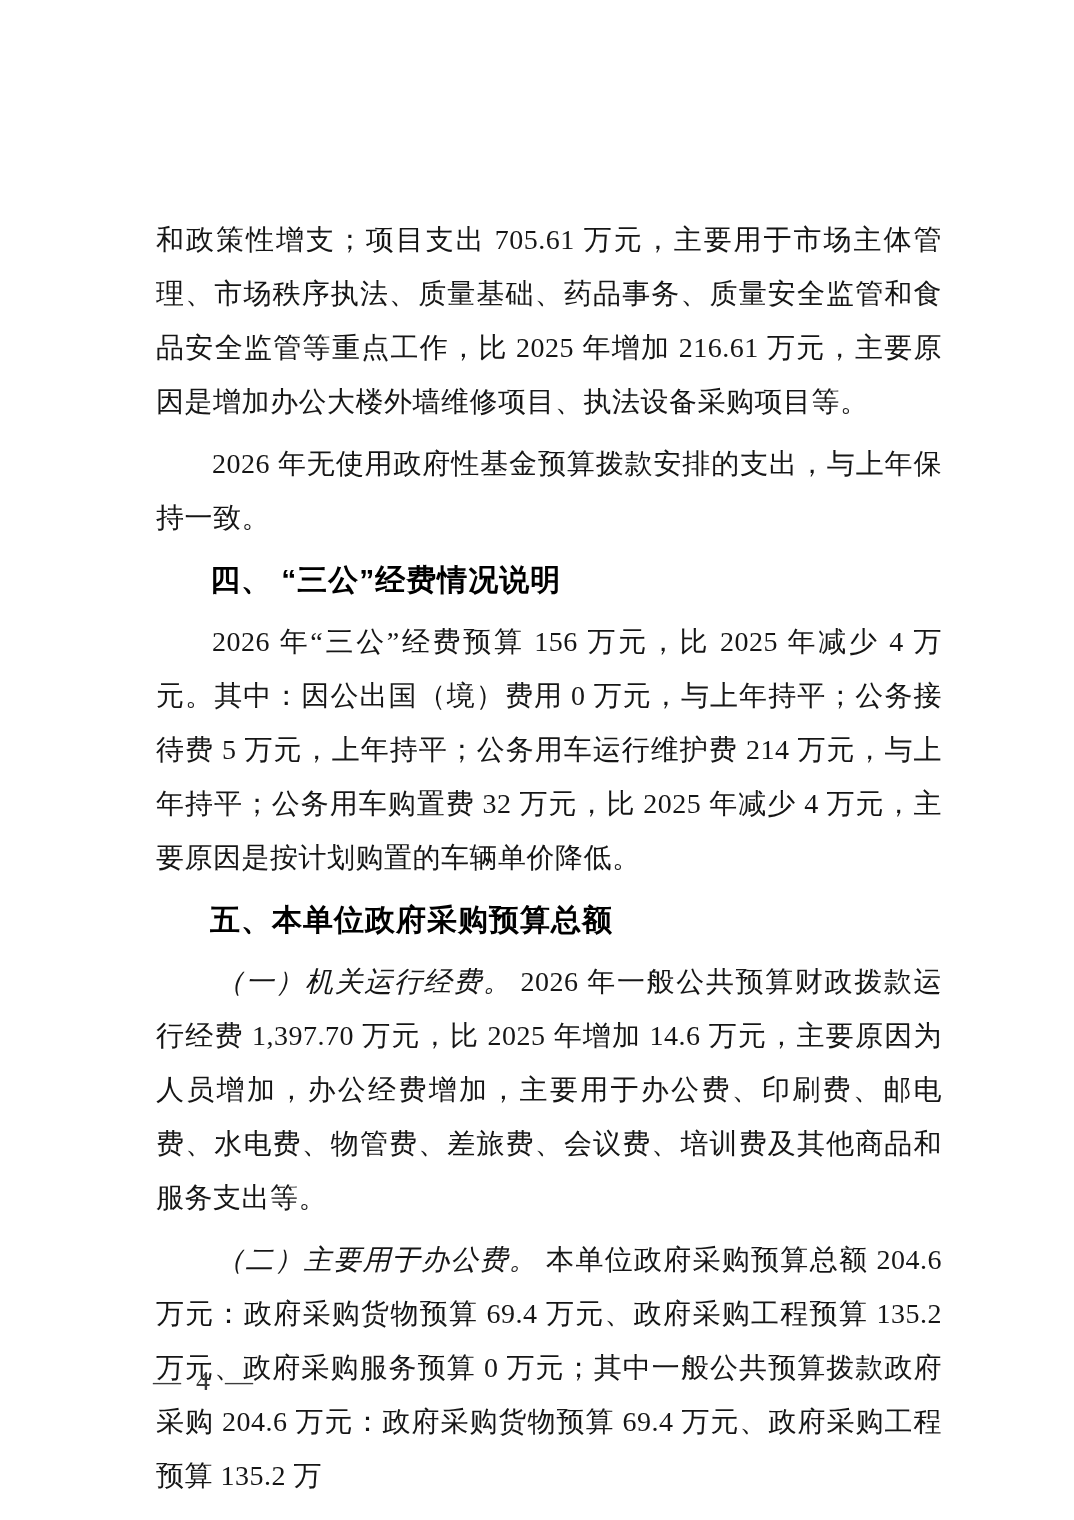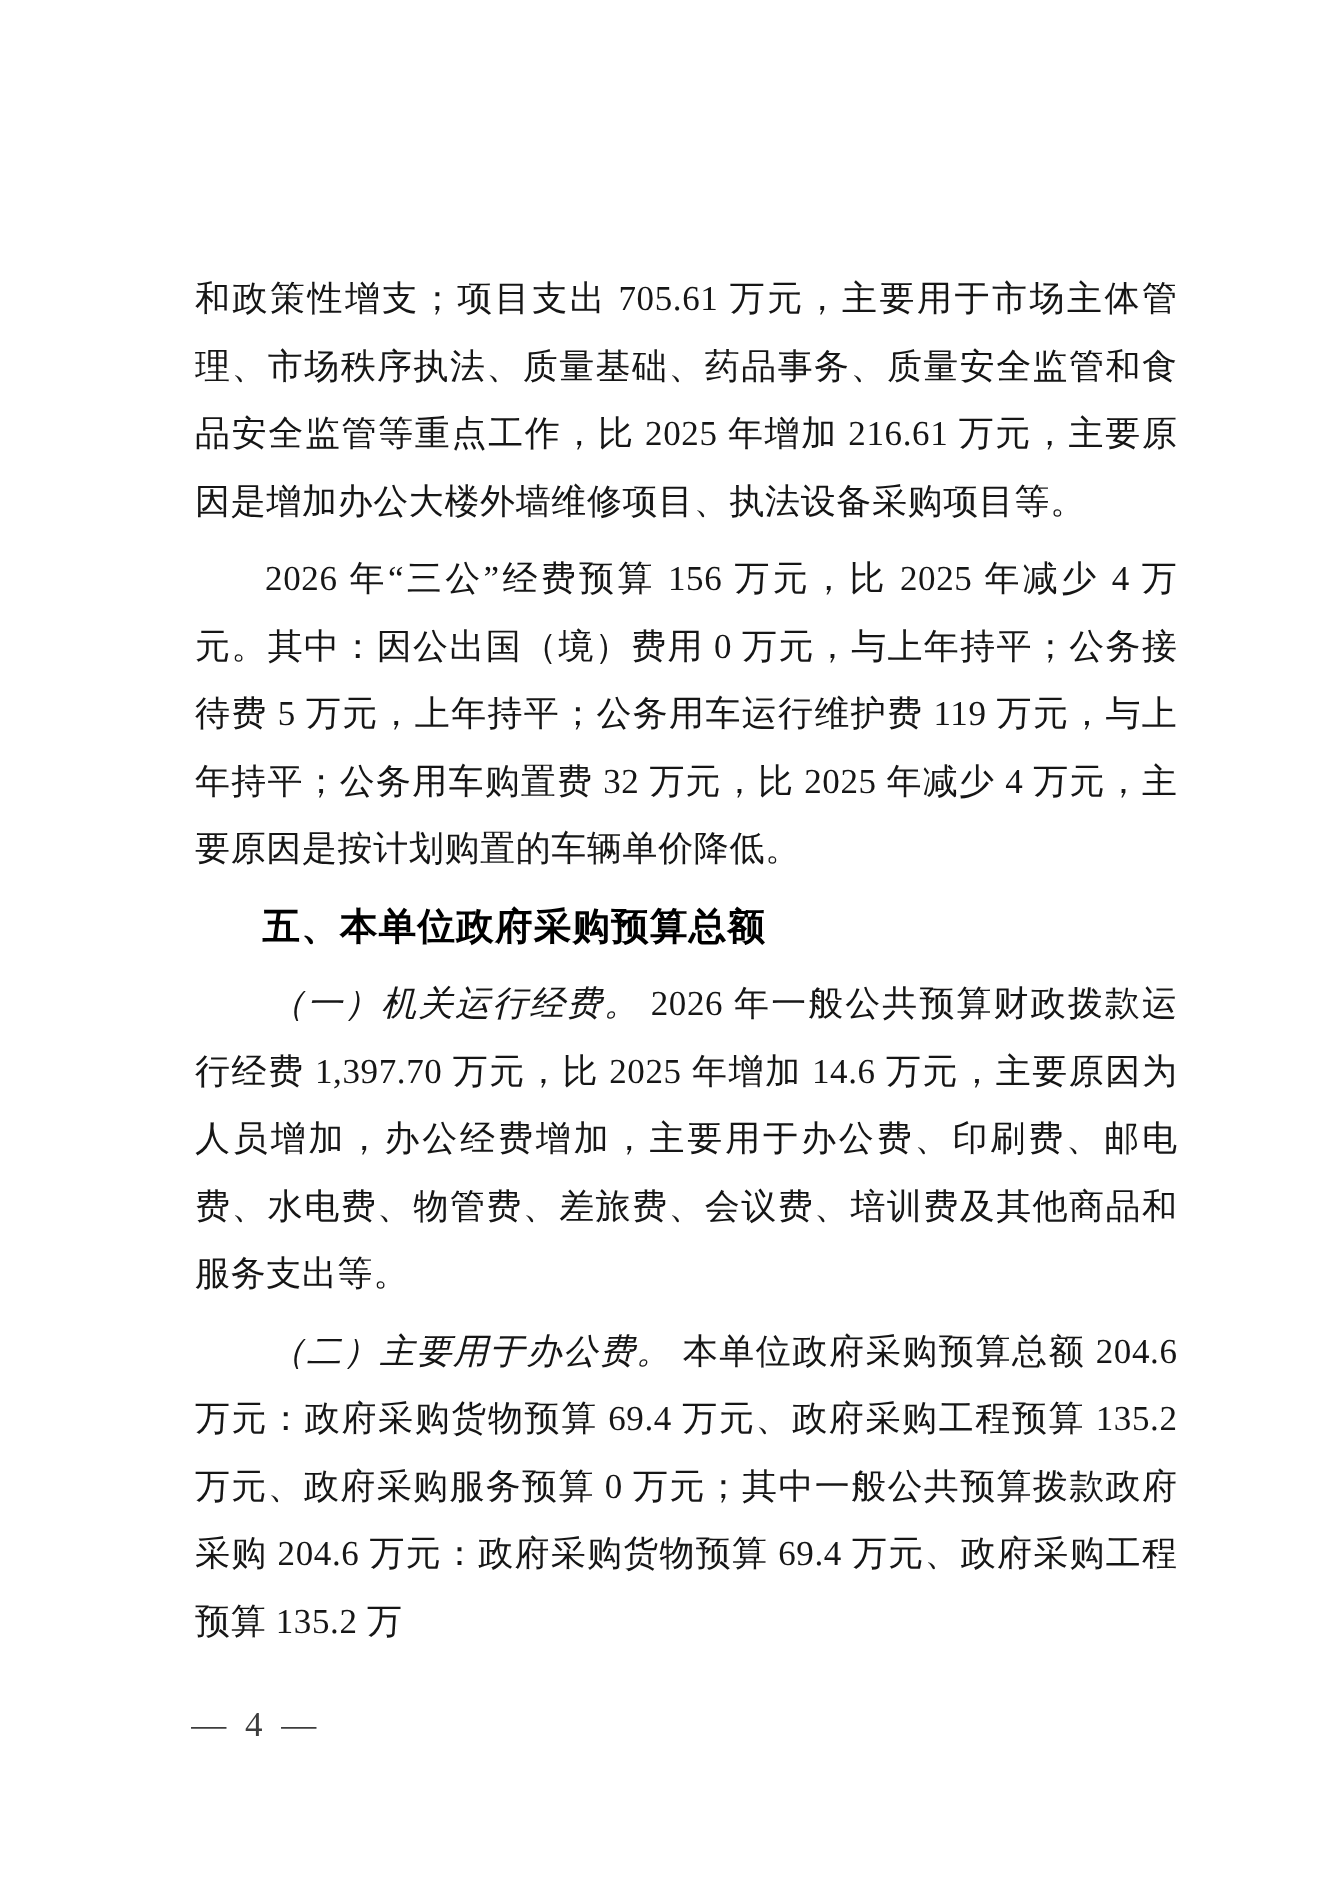--- a/index.html
+++ b/index.html
@@ -67,23 +67,25 @@
 </style>
 </head>
 <body>
 
 <div class="page">
 
   <main class="content">
 
     <p class="body-para no-indent">和政策性增支；项目支出 705.61 万元，主要用于市场主体管理、市场秩序执法、质量基础、药品事务、质量安全监管和食品安全监管等重点工作，比 2025 年增加 216.61 万元，主要原因是增加办公大楼外墙维修项目、执法设备采购项目等。</p>
 
+    <p class="body-para">2026 年无使用政府性基金预算拨款安排的支出，与上年保持一致。</p>
 
+    <h2 class="section-heading">四、 “三公”经费情况说明</h2>
 
-    <p class="body-para">2026 年“三公”经费预算 156 万元，比 2025 年减少 4 万元。其中：因公出国（境）费用 0 万元，与上年持平；公务接待费 5 万元，上年持平；公务用车运行维护费 119 万元，与上年持平；公务用车购置费 32 万元，比 2025 年减少 4 万元，主要原因是按计划购置的车辆单价降低。</p>
+    <p class="body-para">2026 年“三公”经费预算 156 万元，比 2025 年减少 4 万元。其中：因公出国（境）费用 0 万元，与上年持平；公务接待费 5 万元，上年持平；公务用车运行维护费 214 万元，与上年持平；公务用车购置费 32 万元，比 2025 年减少 4 万元，主要原因是按计划购置的车辆单价降低。</p>
 
     <h2 class="section-heading">五、本单位政府采购预算总额</h2>
 
     <p class="body-para"><span class="kaiti-lead">（一）机关运行经费。</span><span>2026 年一般公共预算财政拨款运行经费 1,397.70 万元，比 2025 年增加 14.6 万元，主要原因为人员增加，办公经费增加，主要用于办公费、印刷费、邮电费、水电费、物管费、差旅费、会议费、培训费及其他商品和服务支出等。</span></p>
 
     <p class="body-para"><span class="kaiti-lead">（二）主要用于办公费。</span><span>本单位政府采购预算总额 204.6 万元：政府采购货物预算 69.4 万元、政府采购工程预算 135.2 万元、政府采购服务预算 0 万元；其中一般公共预算拨款政府采购 204.6 万元：政府采购货物预算 69.4 万元、政府采购工程预算 135.2 万</span></p>
 
   </main>
 
   <footer class="page-footer">— 4 —</footer>

